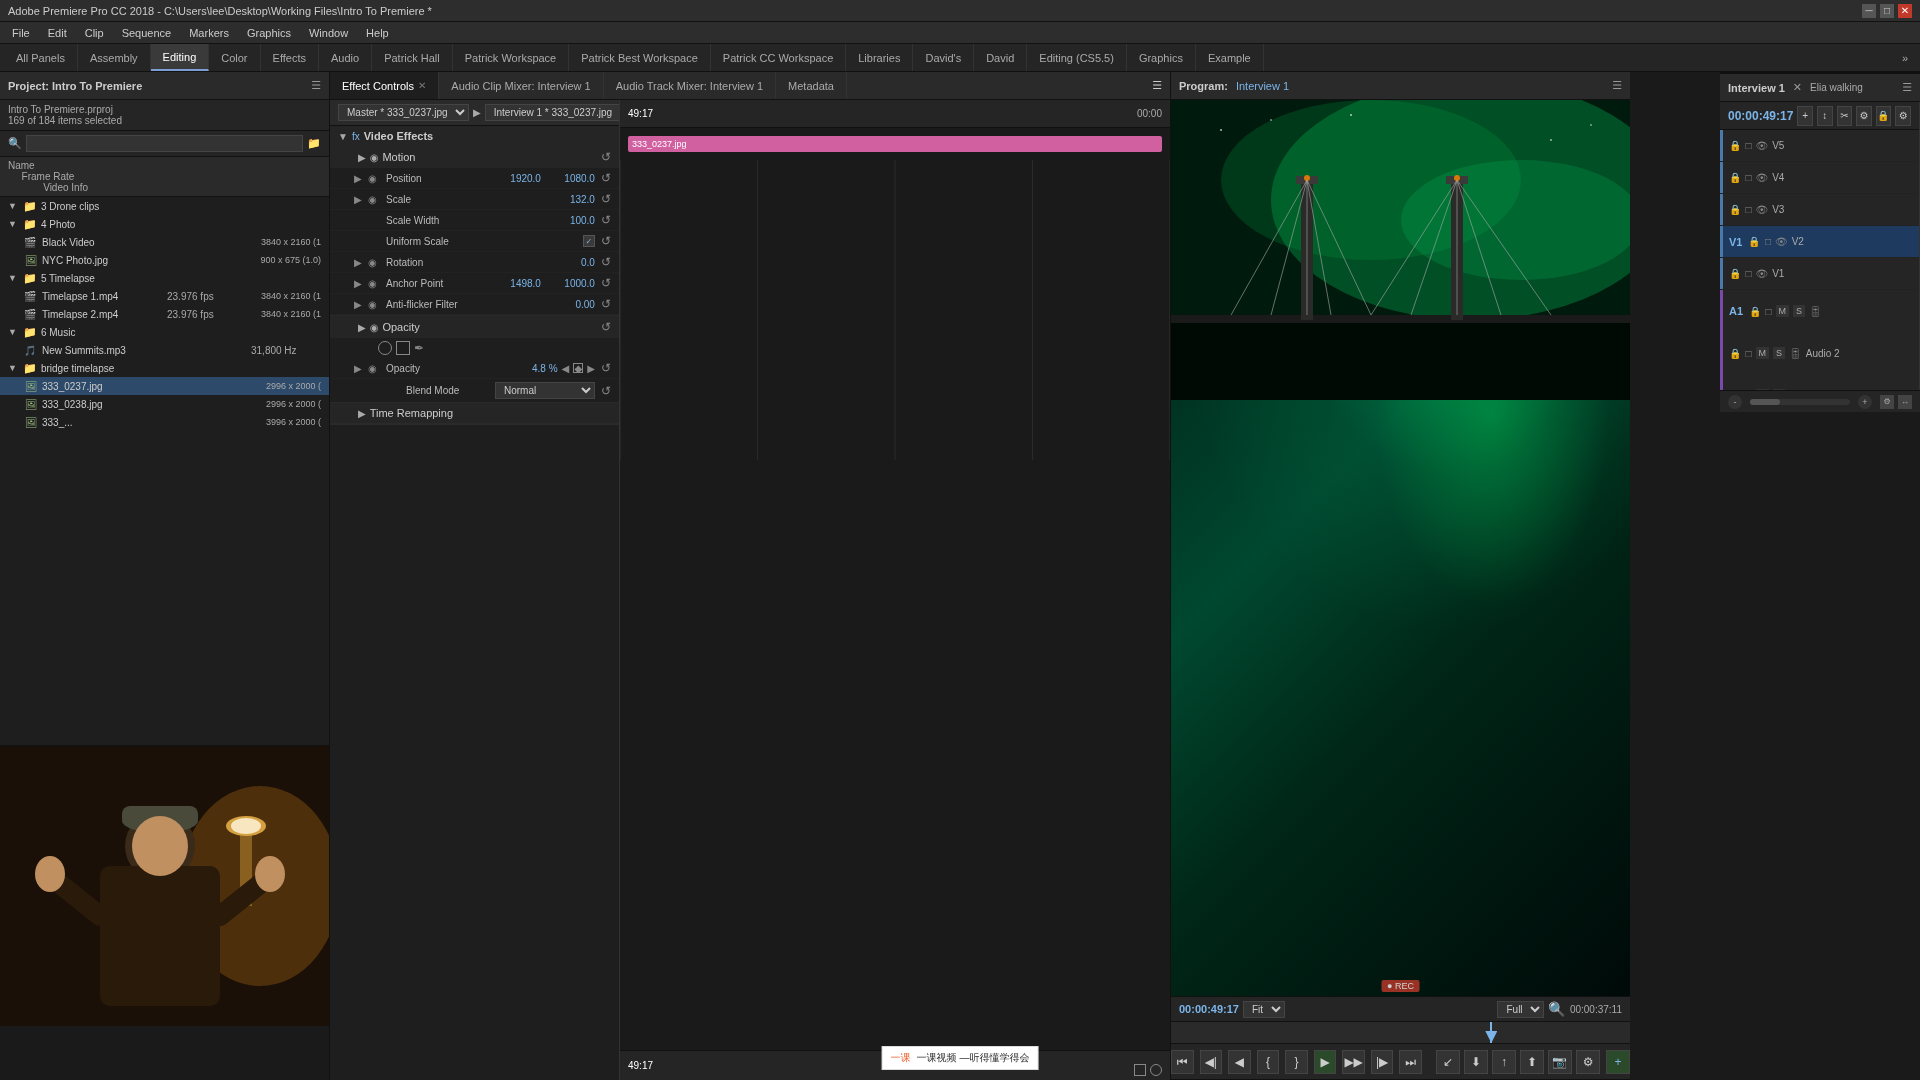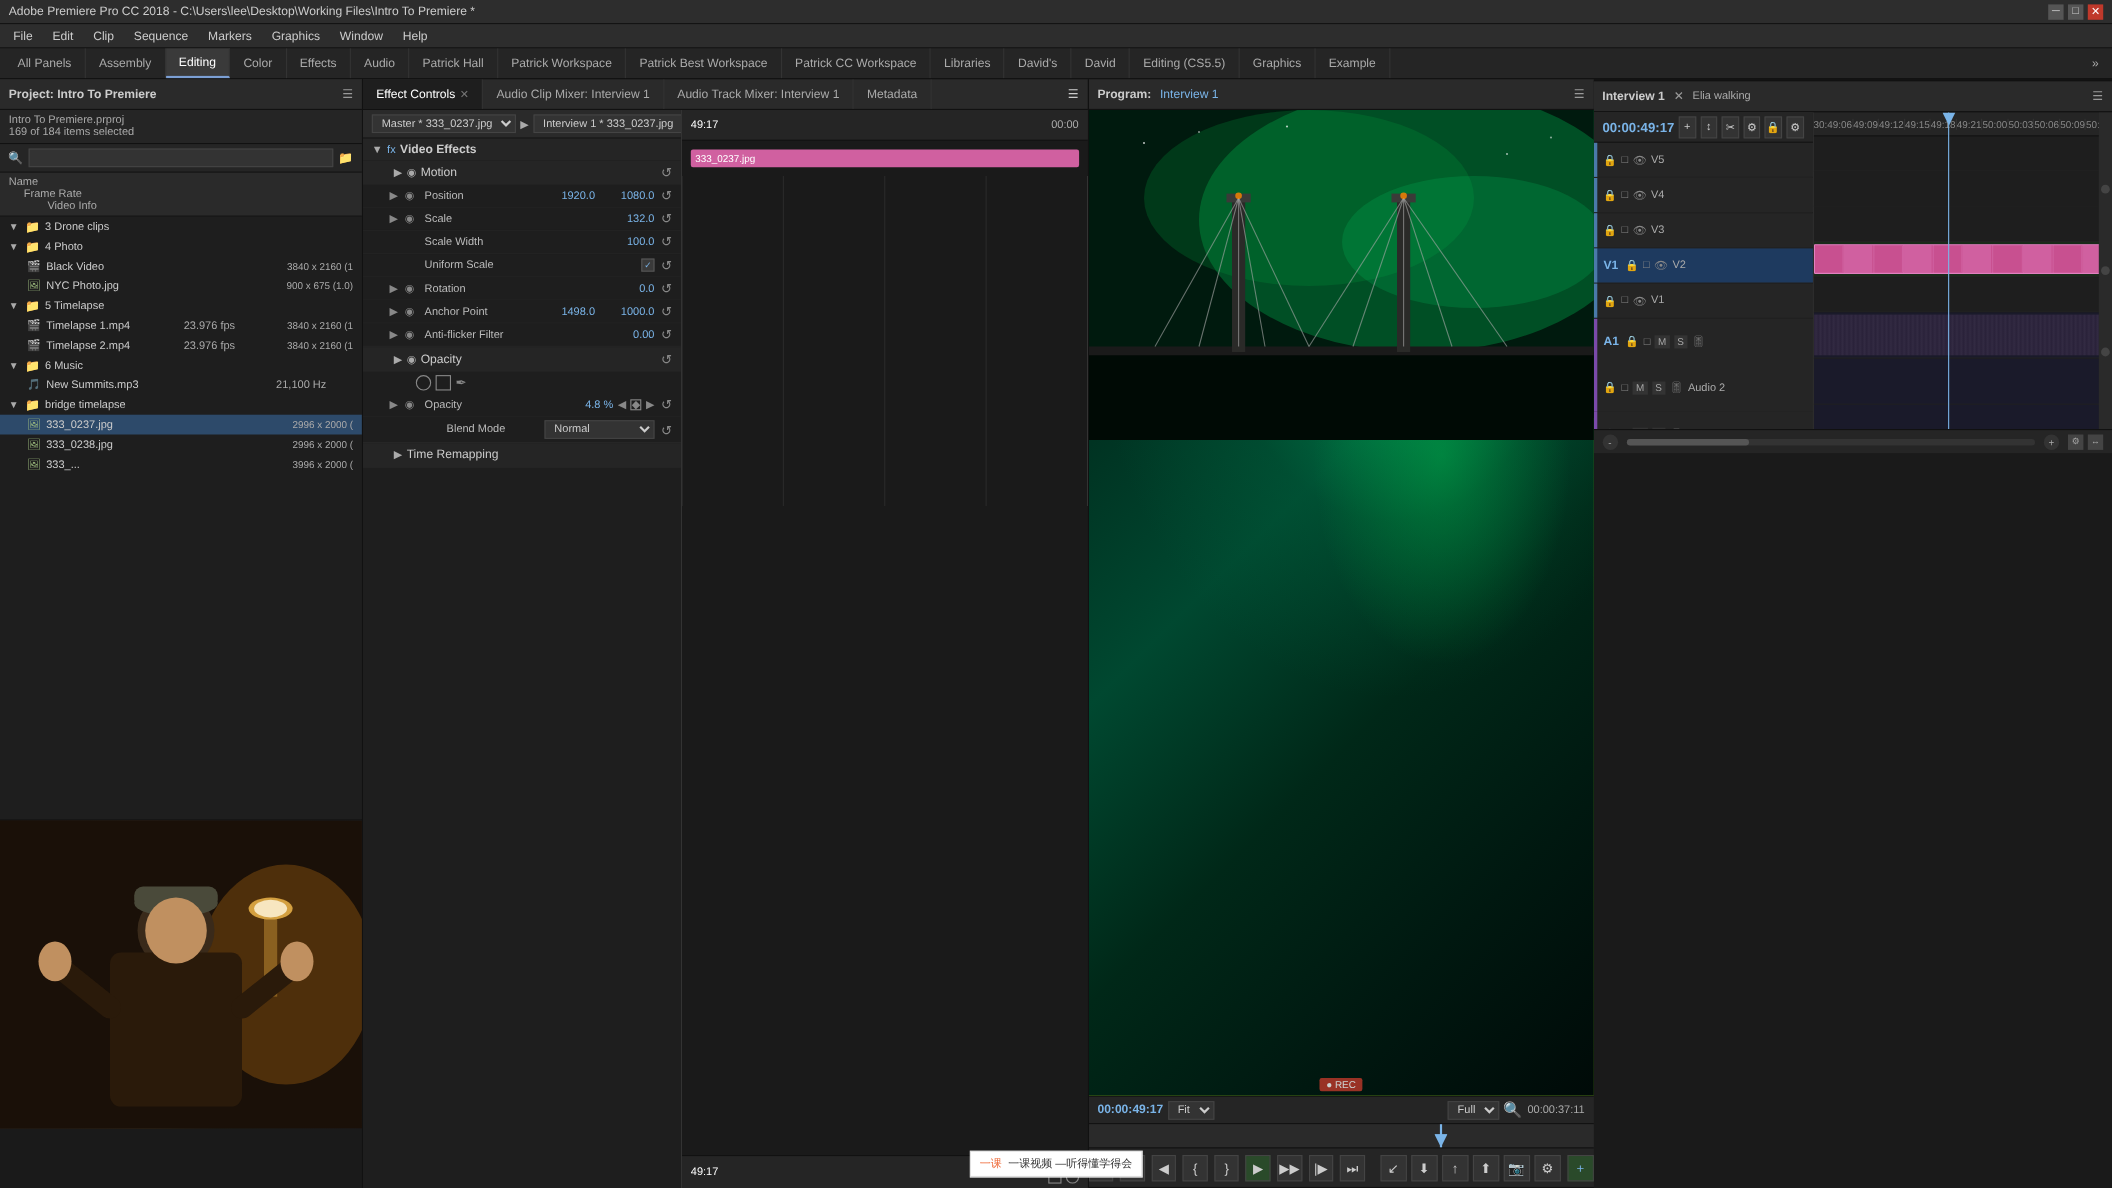--- a/index.html
+++ b/index.html
@@ -404,21 +404,21 @@
       height: 28px;
       display: flex;
       align-items: center;
       padding: 0 8px;
       border-bottom: 1px solid #111;
       gap: 8px;
     }
     .program-title { color: #ccc; font-size: 11px; font-weight: bold; }
     .program-video {
       flex: 1;
-      background: #4d7c0f;
+      background: #0369a1;
       position: relative;
       overflow: hidden;
     }
     .program-video-content {
       width: 100%;
       height: 100%;
       background: linear-gradient(135deg, #001a10 0%, #003020 20%, #004830 40%, #002818 60%, #001810 80%, #000a08 100%);
       position: relative;
     }
     
@@ -805,21 +805,21 @@
             <span class="folder-icon">📁</span>
           </span>
           <span class="item-name">6 Music</span>
         </div>
         <div class="project-item">
           <span class="indent"></span>
           <span class="item-icon">
             <span class="audio-icon">🎵</span>
           </span>
           <span class="item-name">New Summits.mp3</span>
-          <span class="item-fps">21,100 Hz</span>
+          <span class="item-fps">31,800 Hz</span>
         </div>
         <div class="project-item">
           <span style="font-size: 9px; color: rgb(170, 170, 170); margin-right: 2px;">▼</span>
           <span class="item-icon">
             <span class="folder-icon">📁</span>
           </span>
           <span class="item-name">bridge timelapse</span>
         </div>
         <div class="project-item selected">
           <span class="indent"></span>
@@ -1265,35 +1265,20 @@
               <span class="track-s">S</span>
               <span style="color:#888; font-size:10px;">🎚</span>
               <span class="track-name">A3</span>
             </div>
           </div>
 
         </div>
 
         <div id="timeline-content">
 
-          <div class="tl-ruler">
-            <div class="tl-ruler-marks">
-              <div class="tl-ruler-mark">30:49:06</div>
-              <div class="tl-ruler-mark">49:09</div>
-              <div class="tl-ruler-mark">49:12</div>
-              <div class="tl-ruler-mark">49:15</div>
-              <div class="tl-ruler-mark">49:18</div>
-              <div class="tl-ruler-mark">49:21</div>
-              <div class="tl-ruler-mark">50:00</div>
-              <div class="tl-ruler-mark">50:03</div>
-              <div class="tl-ruler-mark">50:06</div>
-              <div class="tl-ruler-mark">50:09</div>
-              <div class="tl-ruler-mark">50:12</div>
-            </div>
-          </div>
 
           <div class="track-row" style="background:#1e1e1e;"></div>
 
           <div class="track-row" style="background:#1e1e1e;"></div>
 
           <div class="track-row" style="background:#1e1e1e;"></div>
 
           <div class="track-row" style="background:#1a2a1a; position:relative;">
             <div style="position:absolute; top:2px; bottom:2px; left:0; right:0; display:flex; gap:1px;">
 

